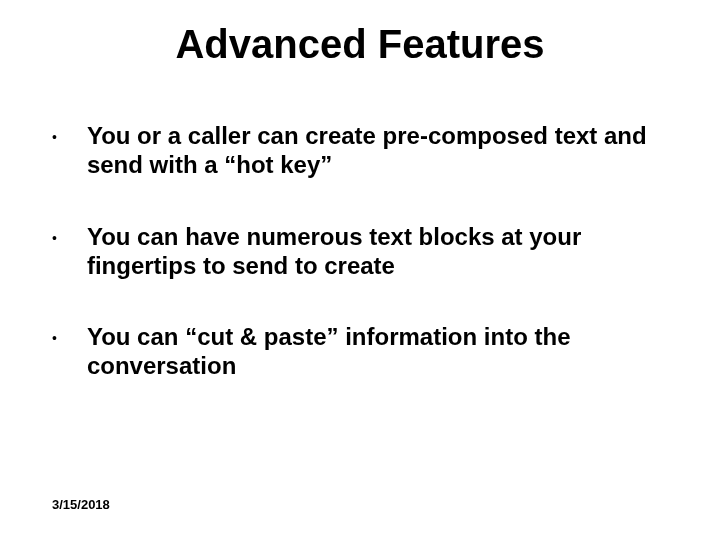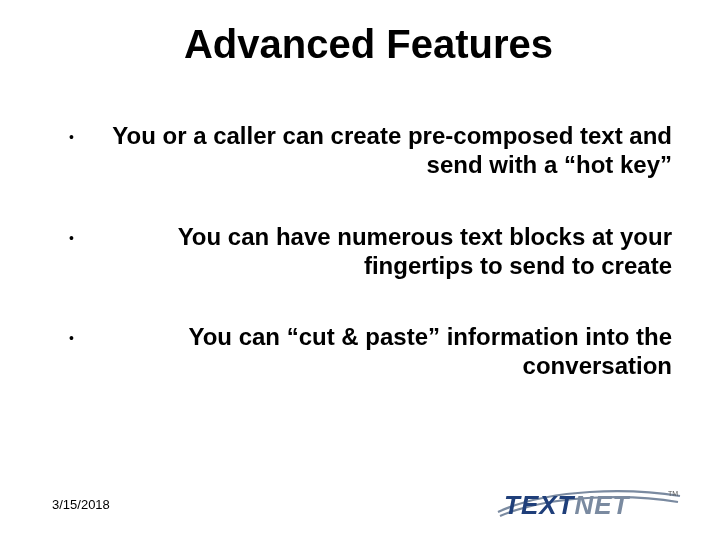--- a/index.html
+++ b/index.html
@@ -1,23 +1,23 @@
 <!DOCTYPE html>
 <html><head>
 <meta charset="utf-8">
 <style>
   * { margin: 0; padding: 0; box-sizing: border-box; }
   html, body { width: 720px; height: 540px; background: #fff; font-family: Arial, Helvetica, sans-serif; color: #000; }
-  .slide { position: relative; width: 720px; height: 540px; padding-left: 17px; }
+  .slide { position: relative; width: 720px; height: 540px; }
   .title { font-size: 40px; font-weight: bold; text-align: center; padding-top: 22px; }
   .bullets { list-style: none; margin-top: 54px; padding-left: 52px; padding-right: 48px; }
   .bullets li { display: flex; align-items: flex-start; margin-bottom: 42px; }
   .dot { font-size: 14px; line-height: 14px; margin-top: 9px; margin-right: 30px; flex-shrink: 0; }
-  .bt { font-size: 24px; font-weight: bold; line-height: 1.22; text-align: right; }
-  .footer-date { position: absolute; left: 52px; bottom: 28px; font-size: 13px; font-weight: normal; }
+  .bt { font-size: 24px; font-weight: bold; line-height: 1.22; }
+  .footer-date { position: absolute; left: 52px; bottom: 28px; font-size: 13px; font-weight: bold; }
   .logo { position: absolute; right: 34px; bottom: 18px; width: 196px; height: 40px; }
   .logo-text { font-family: Arial, sans-serif; font-weight: bold; font-style: italic; letter-spacing: 1px; }
   .logo-text .t1 { fill: #1f3f7a; }
   .logo-text .t2 { fill: #7a8aa0; }
   .swoosh { fill: none; stroke: #7a8aa0; stroke-width: 2.2; }
   .tm { font-family: Arial, sans-serif; font-size: 7px; fill: #555; }
 </style>
 </head>
 <body>
 
@@ -34,23 +34,13 @@
       <span class="bt">You can have numerous text blocks at your fingertips to send to create</span>
     </li>
     <li>
       <span class="dot">•</span>
       <span class="bt">You can “cut &amp; paste” information into the conversation</span>
     </li>
   </ul>
 
   <div class="footer-date">3/15/2018</div>
 
-  <div class="logo">
-    <svg viewBox="0 0 196 40" width="196" height="40">
-      <path class="swoosh" d="M8 30 C 60 6, 140 6, 190 14"></path>
-      <path class="swoosh" d="M10 34 C 62 12, 142 12, 188 20"></path>
-      <text x="14" y="32" font-size="26" class="logo-text">
-        <tspan class="t1">TEXT</tspan><tspan class="t2">NET</tspan>
-      </text>
-      <text x="178" y="14" class="tm">TM</text>
-    </svg>
-  </div>
 </div>
 
 </body></html>

